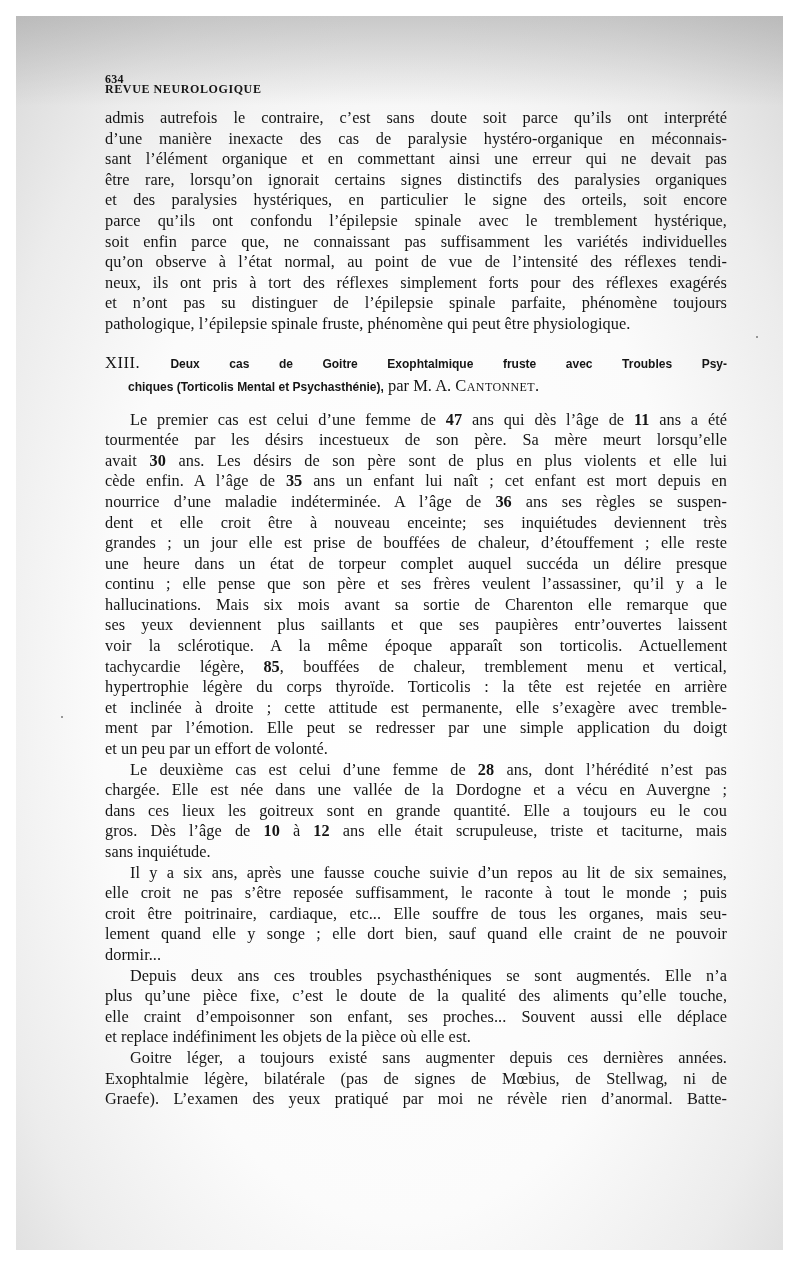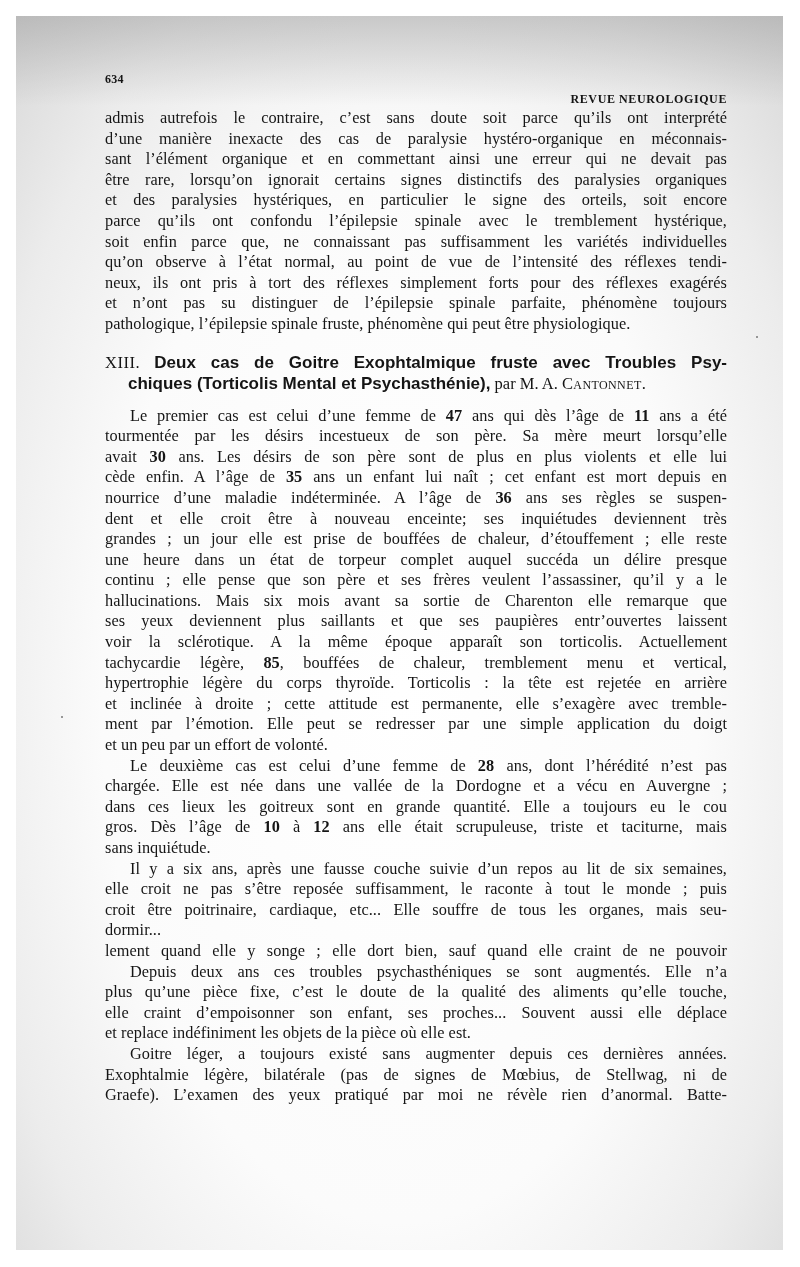--- a/index.html
+++ b/index.html
@@ -19,38 +19,38 @@
     color: #151515;
   }
   .running-head {
     position: relative; height: 24px; margin-bottom: 12px;
   }
   .page-number {
     position: absolute; left: 0; top: 0;
     font-size: 12px; font-weight: bold; letter-spacing: 0.3px;
   }
   .journal-title {
-    position: absolute; left: 0; right: 0; top: 20px; text-align: right;
+    position: absolute; left: 0; right: 0; top: 10px; text-align: left;
     font-size: 12px; letter-spacing: 0.6px; font-weight: bold;
   }
   .para {
     font-size: 16.3px; line-height: 20.6px; margin: 0;
     text-align: justify; text-align-last: left;
     letter-spacing: 0.05px;
   }
   .line { display: block; text-align: justify; text-align-last: justify; white-space: nowrap; }
   .line.last { text-align-last: left; }
   .indent { text-indent: 25px; }
   .section-head {
     margin-top: 17px; margin-bottom: 12px; font-size: 16.5px; line-height: 21px;
   }
   .section-head .l1 { display: block; text-align: justify; text-align-last: justify; }
   .section-head .l2 { display: block; padding-left: 23px; }
   .sec-num { font-weight: normal; letter-spacing: 0.5px; }
-  .sec-title { font-family: "Liberation Sans", "DejaVu Sans", sans-serif; font-weight: bold; font-size: 17px; margin-top: 28px; }
+  .sec-title { font-family: "Liberation Sans", "DejaVu Sans", sans-serif; font-weight: bold; font-size: 12px; margin-top: 28px; }
   .byline { font-weight: normal; }
   .author { font-variant: small-caps; letter-spacing: 0.4px; }
   .num { font-weight: bold; }
   .speck { position: absolute; width: 2px; height: 2px; background: #777; border-radius: 50%; }
 </style>
 </head>
 <body>
 
 <div class="scan">
   <span class="speck" style="left:45px;top:700px"></span>
@@ -113,22 +113,22 @@
         <span class="line indent">Le deuxième cas est celui d’une femme de <b class="num">28</b> ans, dont l’hérédité n’est pas</span>
         <span class="line">chargée. Elle est née dans une vallée de la Dordogne et a vécu en Auvergne ;</span>
         <span class="line">dans ces lieux les goitreux sont en grande quantité. Elle a toujours eu le cou</span>
         <span class="line">gros. Dès l’âge de <b class="num">10</b> à <b class="num">12</b> ans elle était scrupuleuse, triste et taciturne, mais</span>
         <span class="line last">sans inquiétude.</span>
       </p>
       <p class="para">
         <span class="line indent">Il y a six ans, après une fausse couche suivie d’un repos au lit de six semaines,</span>
         <span class="line">elle croit ne pas s’être reposée suffisamment, le raconte à tout le monde ; puis</span>
         <span class="line">croit être poitrinaire, cardiaque, etc... Elle souffre de tous les organes, mais seu-</span>
+        <span class="line">lement quand elle y songe ; elle dort bien, sauf quand elle craint de ne pouvoir</span>
         <span class="line last">dormir...</span>
-        <span class="line">lement quand elle y songe ; elle dort bien, sauf quand elle craint de ne pouvoir</span>
       </p>
       <p class="para">
         <span class="line indent">Depuis deux ans ces troubles psychasthéniques se sont augmentés. Elle n’a</span>
         <span class="line">plus qu’une pièce fixe, c’est le doute de la qualité des aliments qu’elle touche,</span>
         <span class="line">elle craint d’empoisonner son enfant, ses proches... Souvent aussi elle déplace</span>
         <span class="line last">et replace indéfiniment les objets de la pièce où elle est.</span>
       </p>
       <p class="para">
         <span class="line indent">Goitre léger, a toujours existé sans augmenter depuis ces dernières années.</span>
         <span class="line">Exophtalmie légère, bilatérale (pas de signes de Mœbius, de Stellwag, ni de</span>

